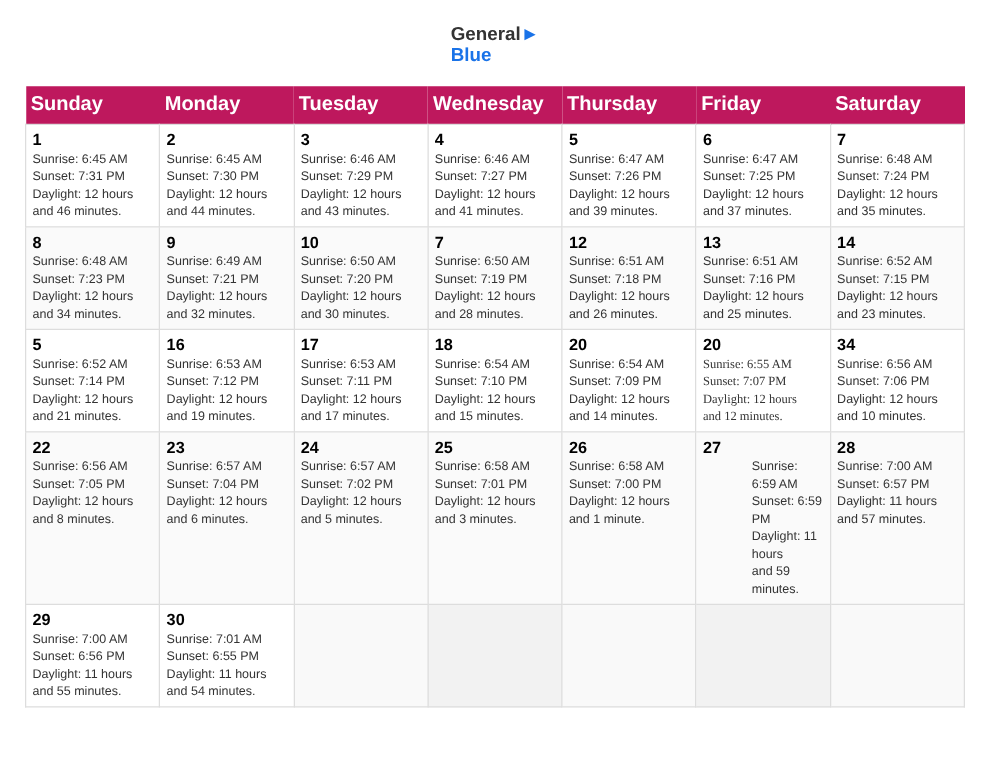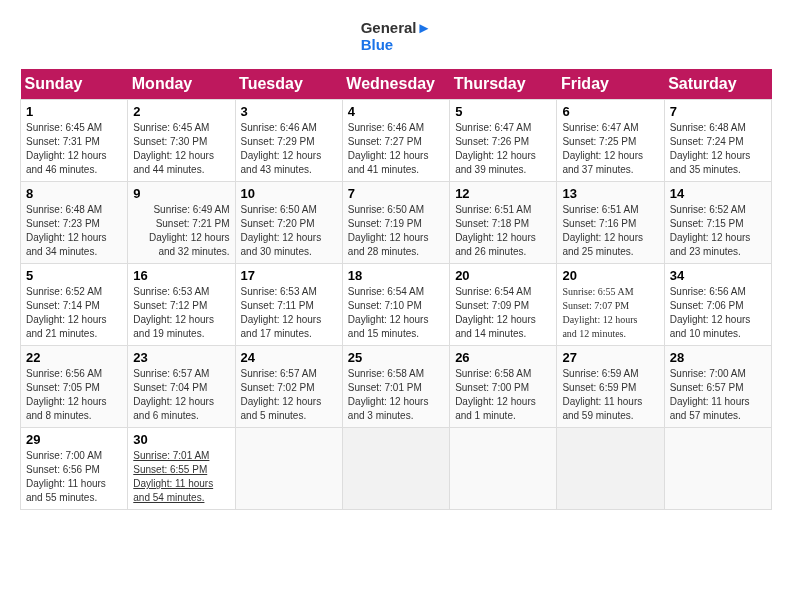--- a/index.html
+++ b/index.html
@@ -159,21 +159,21 @@
       <tr>
         <td>
           <span class="day-num">8</span>
           <div class="day-info" style="white-space: pre-line;">Sunrise: 6:48 AM
 Sunset: 7:23 PM
 Daylight: 12 hours
 and 34 minutes.</div>
         </td>
         <td>
           <span class="day-num">9</span>
-          <div class="day-info" style="white-space: pre-line; text-align: right;">Sunrise: 6:49 AM
+          <div class="day-info" style="white-space: pre-line;">Sunrise: 6:49 AM
 Sunset: 7:21 PM
 Daylight: 12 hours
 and 32 minutes.</div>
         </td>
         <td>
           <span class="day-num">10</span>
           <div class="day-info" style="white-space: pre-line;">Sunrise: 6:50 AM
 Sunset: 7:20 PM
 Daylight: 12 hours
 and 30 minutes.</div>
@@ -289,21 +289,21 @@
         </td>
         <td>
           <span class="day-num">26</span>
           <div class="day-info" style="white-space: pre-line;">Sunrise: 6:58 AM
 Sunset: 7:00 PM
 Daylight: 12 hours
 and 1 minute.</div>
         </td>
         <td>
           <span class="day-num">27</span>
-          <div class="day-info" style="white-space: pre-line;">Sunrise: 6:59 AM
+          <div class="day-info" style="white-space: pre-line; margin-left: 39px;">Sunrise: 6:59 AM
 Sunset: 6:59 PM
 Daylight: 11 hours
 and 59 minutes.</div>
         </td>
         <td>
           <span class="day-num">28</span>
           <div class="day-info" style="white-space: pre-line;">Sunrise: 7:00 AM
 Sunset: 6:57 PM
 Daylight: 11 hours
 and 57 minutes.</div>
@@ -312,21 +312,21 @@
       <tr>
         <td>
           <span class="day-num">29</span>
           <div class="day-info" style="white-space: pre-line;">Sunrise: 7:00 AM
 Sunset: 6:56 PM
 Daylight: 11 hours
 and 55 minutes.</div>
         </td>
         <td>
           <span class="day-num">30</span>
-          <div class="day-info" style="white-space: pre-line; text-decoration: underline;">Sunrise: 7:01 AM
+          <div class="day-info" style="white-space: pre-line;">Sunrise: 7:01 AM
 Sunset: 6:55 PM
 Daylight: 11 hours
 and 54 minutes.</div>
         </td>
         <td class="empty"></td>
         <td class="empty"></td>
         <td class="empty"></td>
         <td class="empty"></td>
         <td class="empty"></td>
       </tr>

